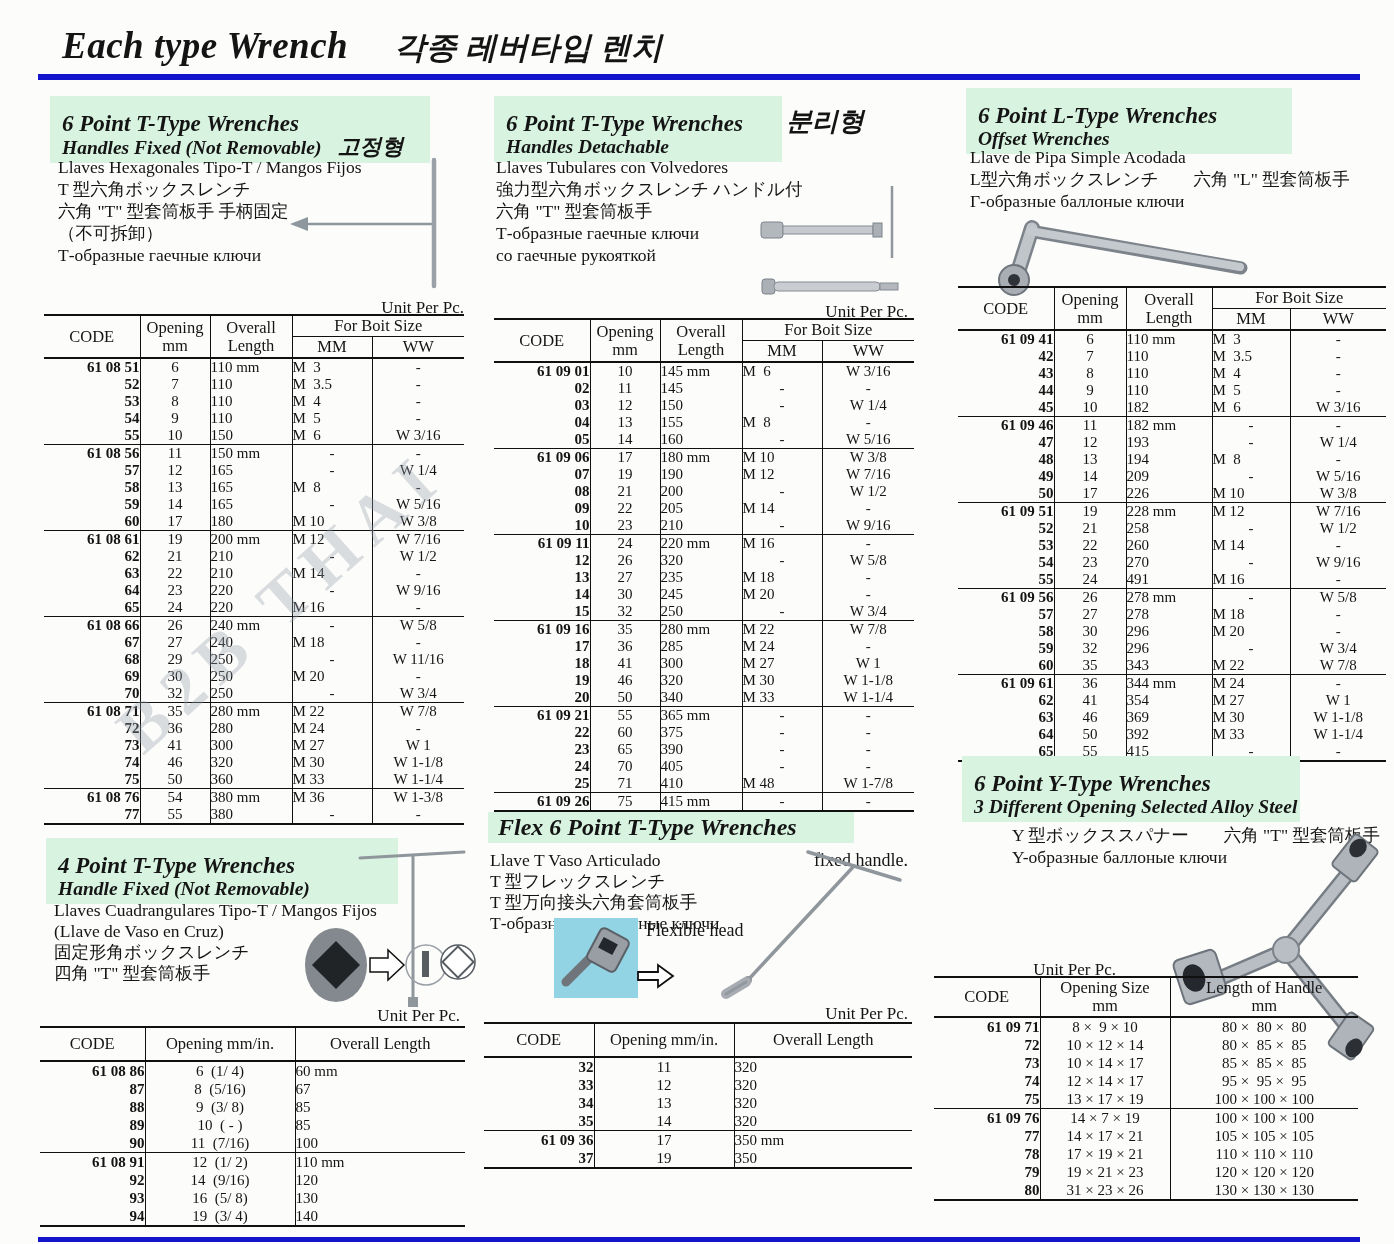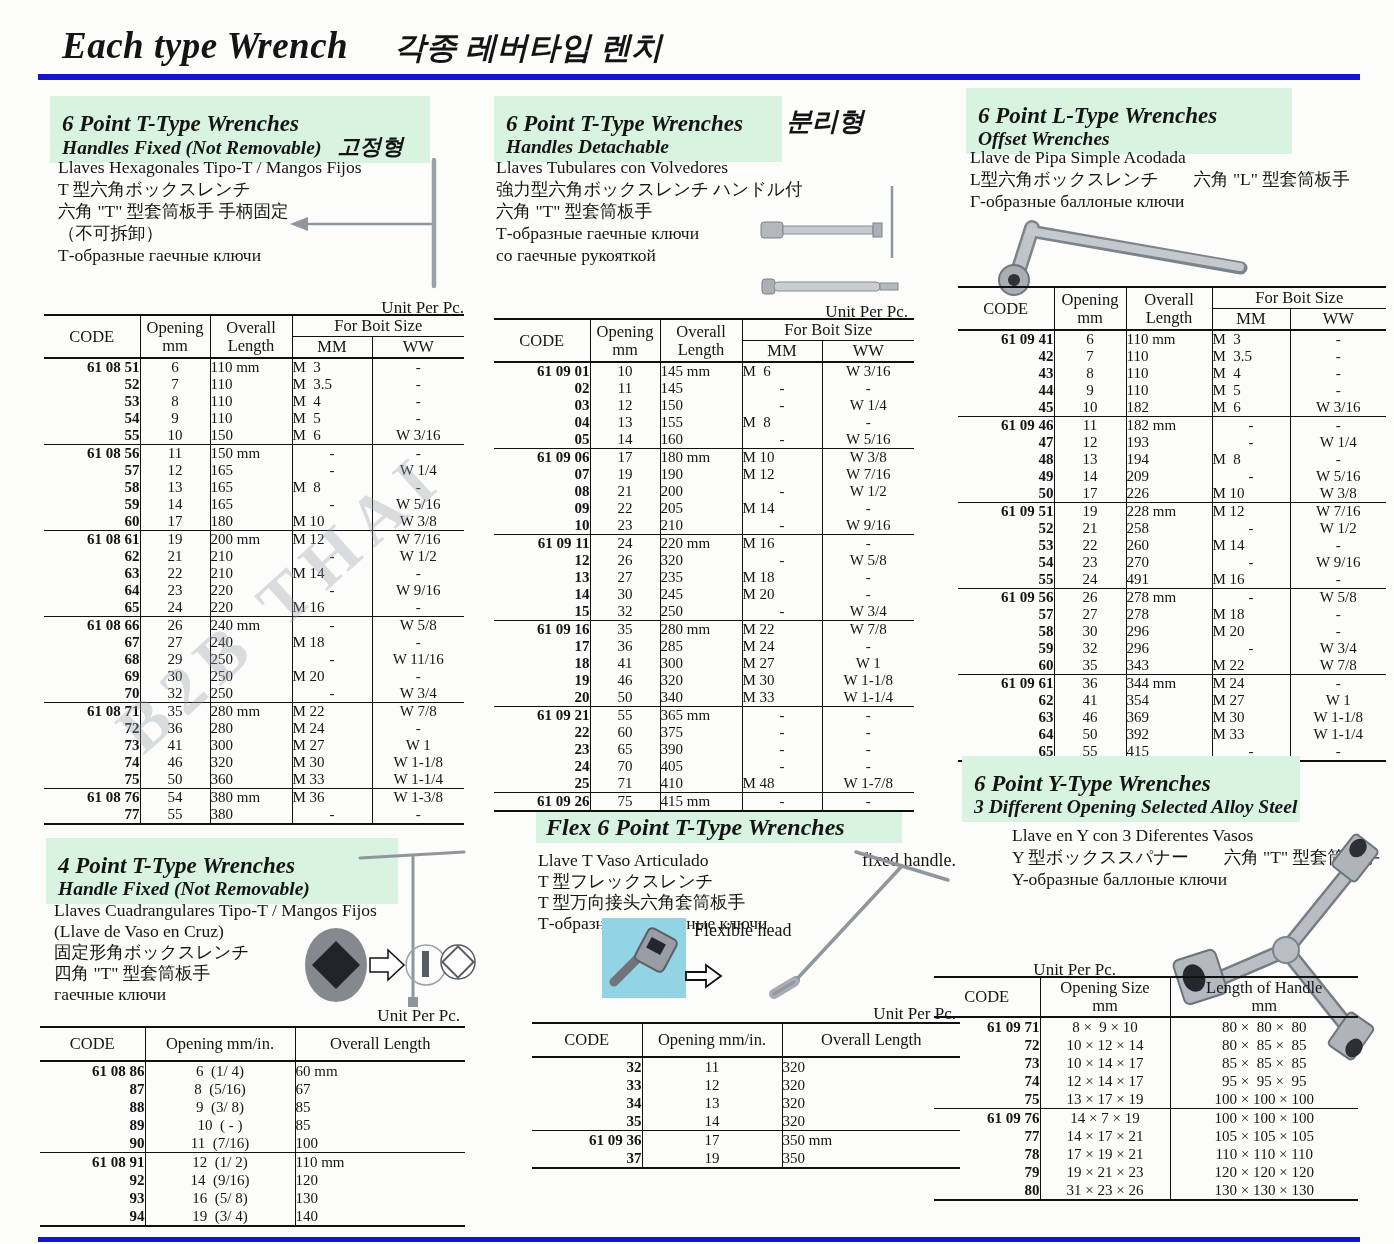--- a/index.html
+++ b/index.html
@@ -15,21 +15,21 @@
   
   .watermark{position:absolute;left:128px;top:700px;transform:rotate(-42deg);transform-origin:0 50%;
              font-size:68px;font-weight:bold;letter-spacing:12px;color:rgba(150,158,170,.34);
              white-space:nowrap;pointer-events:none;z-index:5;}
   
   section{position:absolute;}
   #s1{left:44px;top:94px;width:426px;height:730px;}
   #s2{left:488px;top:94px;width:437px;height:716px;}
   #s3{left:958px;top:86px;width:430px;height:676px;}
   #s4{left:40px;top:836px;width:430px;height:400px;}
-  #s5{left:484px;top:812px;width:440px;height:404px;margin-left:48px;}
+  #s5{left:484px;top:812px;width:440px;height:404px;}
   #s6{left:930px;top:754px;width:464px;height:444px;}
   .gbox{position:absolute;background:#d8f3e0;padding:15px 0 4px 12px;}
   .g1{font-size:23px;font-weight:bold;font-style:italic;line-height:25px;white-space:nowrap;}
   .g2{font-size:19.5px;font-weight:bold;font-style:italic;line-height:22px;white-space:nowrap;}
   .tag{font-size:22px;margin-left:16px;}
   #s1 .gbox{left:6px;top:2px;width:368px;}
   #s2 .gbox{left:6px;top:2px;width:276px;}
   #s2 .tag2{position:absolute;left:298px;top:10px;font-size:26px;font-weight:bold;font-style:italic;}
   #s3 .gbox{left:8px;top:2px;width:314px;}
   #s4 .gbox{left:6px;top:2px;width:340px;}
@@ -810,21 +810,20 @@
   <section id="s4">
     <div class="gbox">
       <div class="g1">4 Point T-Type Wrenches</div>
       <div class="g2">Handle Fixed (Not Removable)</div>
     </div>
     <div class="desc">
         <div>Llaves Cuadrangulares Tipo-T / Mangos Fijos</div>
         <div>(Llave de Vaso en Cruz)</div>
         <div>固定形角ボックスレンチ</div>
         <div>四角 "T" 型套筒板手</div>
-        <div>гаечные ключи</div>
       </div>
     <svg class="art" id="art4t" width="110" height="170">
       <line x1="2" y1="16" x2="106" y2="10" stroke="#8f969c" stroke-width="3" stroke-linecap="round"></line>
       <line x1="55" y1="13" x2="55" y2="156" stroke="#8f969c" stroke-width="3"></line>
       <rect x="50" y="155" width="10" height="10" fill="#8f969c"></rect>
     </svg>
     <svg class="art" id="art4p" width="176" height="82">
       <ellipse cx="32" cy="41" rx="31" ry="37" fill="#83898f"></ellipse>
       <rect x="15" y="24" width="34" height="34" transform="rotate(45 32 41)" fill="#212427"></rect>
       <polygon points="66,34 84,34 84,26 100,41 84,56 84,48 66,48" fill="#ffffff" stroke="#111" stroke-width="1.5"></polygon>
@@ -978,21 +977,20 @@
         </tbody>
       </table>
   </section>
 
   <section id="s6">
     <div class="gbox">
       <div class="g1">6 Point Y-Type Wrenches</div>
       <div class="g2">3 Different Opening Selected Alloy Steel</div>
     </div>
     <div class="desc">
-        <div>Llave en Y con 3 Diferentes Vasos</div>
         <div>Y 型ボックススパナー　　六角 "T" 型套筒板手</div>
         <div>Y-образные баллоные ключи</div>
       </div>
     <svg class="art" id="art6" width="240" height="262">
       <line x1="118" y1="142" x2="186" y2="58" stroke="#777d84" stroke-width="16" stroke-linecap="round"></line>
       <line x1="118" y1="142" x2="48" y2="172" stroke="#777d84" stroke-width="16" stroke-linecap="round"></line>
       <line x1="118" y1="142" x2="182" y2="222" stroke="#777d84" stroke-width="16" stroke-linecap="round"></line>
       <line x1="118" y1="142" x2="186" y2="58" stroke="#b9bec4" stroke-width="11" stroke-linecap="round"></line>
       <line x1="118" y1="142" x2="48" y2="172" stroke="#b9bec4" stroke-width="11" stroke-linecap="round"></line>
       <line x1="118" y1="142" x2="182" y2="222" stroke="#b9bec4" stroke-width="11" stroke-linecap="round"></line>

